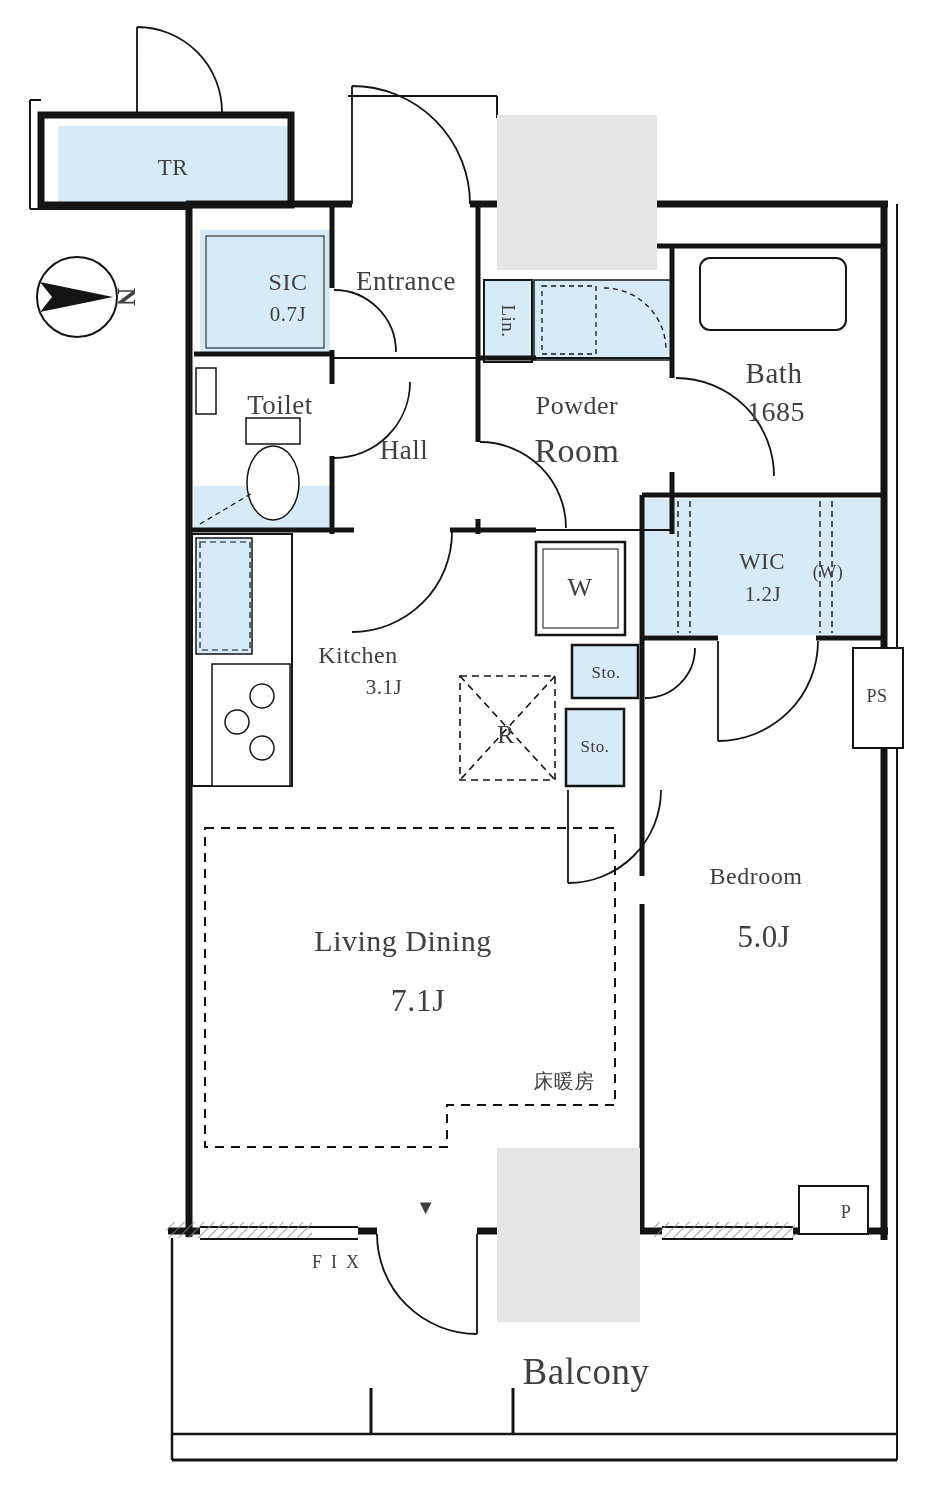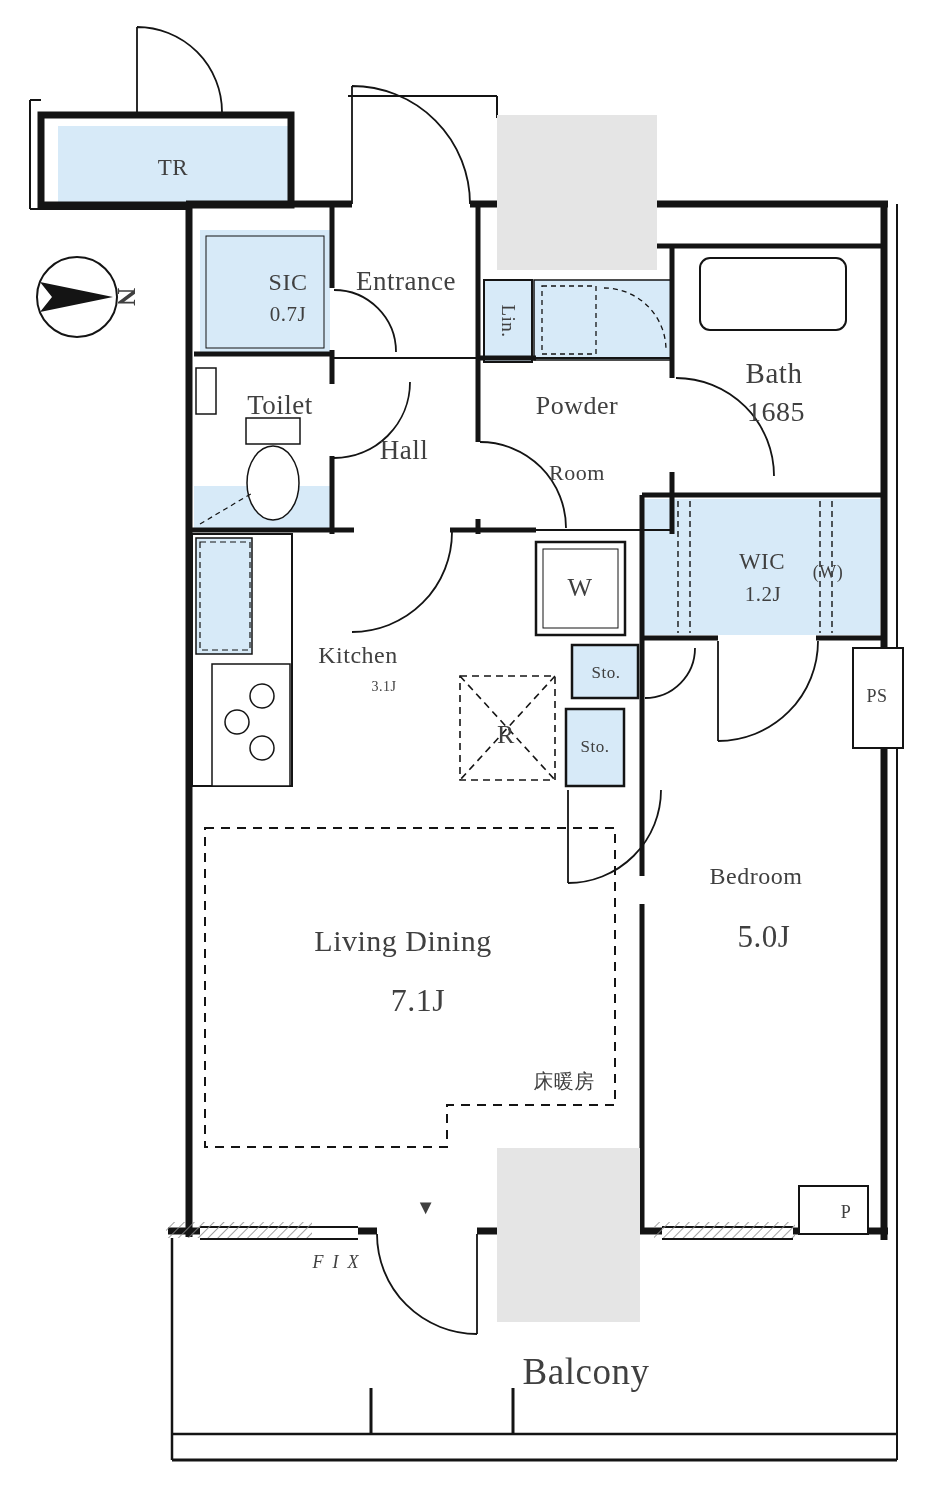--- a/index.html
+++ b/index.html
@@ -6,21 +6,21 @@
   .plan{
     position:relative;width:933px;height:1500px;background:#fff;
     font-family:"Liberation Serif", serif;color:#404040;overflow:hidden;
   }
   .plan svg{position:absolute;left:0;top:0;}
   .label{
     position:absolute;transform:translate(-50%,-50%);
     white-space:nowrap;line-height:1;letter-spacing:.5px;
   }
   .label.v{transform:translate(-50%,-50%) rotate(90deg);}
-  .label.fix{letter-spacing:9px;font-style:italic;}
+  .label.fix{letter-spacing:9px;}
 </style>
 </head>
 <body>
 
 <div class="plan">
 
   <svg width="933" height="1500" viewBox="0 0 933 1500">
     <defs>
       <pattern id="hatch" width="7" height="7" patternUnits="userSpaceOnUse" patternTransform="rotate(45)">
         <line x1="0" y1="0" x2="0" y2="7" stroke="#8a8a8a" stroke-width="1.6"></line>
@@ -135,29 +135,29 @@
   </svg>
 
   <div class="label" style="left:173px;top:167px;font-size:23px">TR</div>
   <div class="label" style="left:288px;top:282px;font-size:24px">SIC</div>
   <div class="label" style="left:288px;top:314px;font-size:21px">0.7J</div>
   <div class="label" style="left:406px;top:281px;font-size:27px">Entrance</div>
   <div class="label v" style="left:508px;top:321px;font-size:19px">Lin.</div>
   <div class="label" style="left:280px;top:405px;font-size:27px">Toilet</div>
   <div class="label" style="left:404px;top:450px;font-size:27px">Hall</div>
   <div class="label" style="left:577px;top:406px;font-size:26px">Powder</div>
-  <div class="label" style="left:577px;top:473px;font-size:22px">Room</div>
+  <div class="label" style="left:577px;top:451px;font-size:34px">Room</div>
   <div class="label" style="left:774px;top:373px;font-size:29px">Bath</div>
   <div class="label" style="left:776px;top:412px;font-size:28px">1685</div>
   <div class="label" style="left:580px;top:588px;font-size:26px">W</div>
   <div class="label" style="left:762px;top:561px;font-size:23px">WIC</div>
   <div class="label" style="left:763px;top:594px;font-size:21px">1.2J</div>
   <div class="label" style="left:828px;top:572px;font-size:18px">(W)</div>
   <div class="label" style="left:358px;top:655px;font-size:24px">Kitchen</div>
-  <div class="label" style="left:384px;top:687px;font-size:14px">3.1J</div>
+  <div class="label" style="left:384px;top:687px;font-size:21px">3.1J</div>
   <div class="label" style="left:506px;top:735px;font-size:26px">R</div>
   <div class="label" style="left:606px;top:672px;font-size:17px">Sto.</div>
   <div class="label" style="left:595px;top:746px;font-size:17px">Sto.</div>
   <div class="label" style="left:877px;top:696px;font-size:18px">PS</div>
   <div class="label" style="left:756px;top:876px;font-size:24px">Bedroom</div>
   <div class="label" style="left:764px;top:936px;font-size:31px">5.0J</div>
   <div class="label" style="left:403px;top:941px;font-size:30px">Living Dining</div>
   <div class="label" style="left:418px;top:1000px;font-size:32px">7.1J</div>
   <div class="label" style="left:564px;top:1081px;font-size:20px">床暖房</div>
   <div class="label" style="left:426px;top:1207px;font-size:20px">▼</div>

